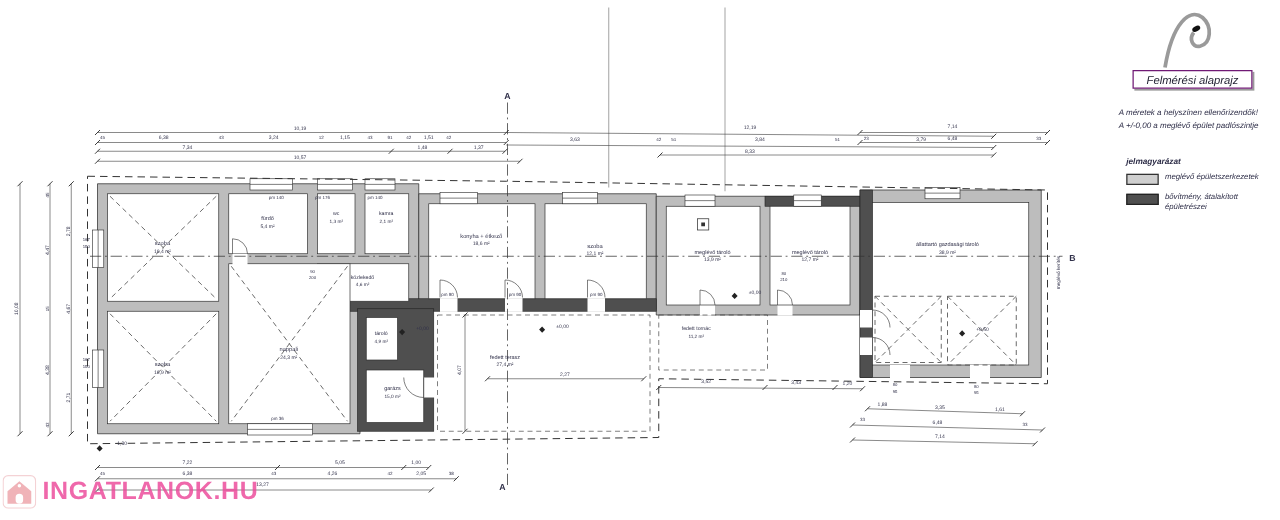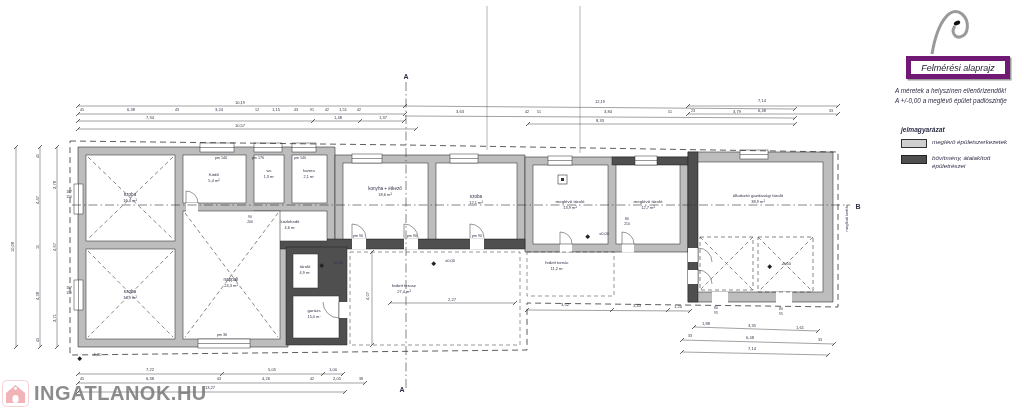--- a/index.html
+++ b/index.html
@@ -2,36 +2,36 @@
 <html><head>
 <meta charset="utf-8">
 <style>
   html,body{margin:0;padding:0;background:#fff;}
   .canvas{position:relative;width:1024px;height:416px;background:#ffffff;overflow:hidden;
           font-family:"Liberation Sans",sans-serif;}
   .plan-svg{position:absolute;left:0;top:0;}
   
   .logo{position:absolute;left:920px;top:4px;width:60px;height:52px;}
   .title-box{position:absolute;left:906px;top:56px;width:94px;height:13px;
-             border:5px solid #701a75;box-shadow:1.5px 1.5px 0 #9a9a9a;
+             border:1px solid #701a75;box-shadow:1.5px 1.5px 0 #9a9a9a;
              display:flex;align-items:center;justify-content:center;
              font-style:italic;font-size:9px;color:#1d1d2e;background:#fff;}
   .notes{position:absolute;left:895px;top:86px;width:126px;
          font-size:6.4px;font-style:italic;color:#2e2e48;line-height:1.55;}
   .legend{position:absolute;left:901px;top:126px;width:120px;color:#2e2e48;}
   .legend-heading{font-size:6.6px;font-style:italic;font-weight:bold;margin-bottom:5px;}
   .legend-item{display:flex;align-items:flex-start;gap:5px;margin-bottom:6px;}
   .swatch{width:24px;height:7px;flex:0 0 auto;margin-top:1px;}
   .sw1{background:#cfcfcf;border:1px solid #333;}
   .sw2{background:#4f4f4f;border:1px solid #222;}
   .legend-label{font-size:6.2px;font-style:italic;line-height:1.35;}
   
   .watermark{position:absolute;left:2px;top:380px;display:flex;align-items:center;gap:5px;opacity:.82;}
   .wm-icon{width:27px;height:27px;}
-  .wm-text{font-size:20px;font-weight:bold;color:#737373;letter-spacing:.5px;}
+  .wm-text{font-size:20px;font-weight:bold;color:#ec4899;letter-spacing:.5px;}
   text{font-family:"Liberation Sans",sans-serif;fill:#31314a;}
 </style>
 </head>
 <body>
 
 <div class="canvas">
 
   <svg class="plan-svg" width="1024" height="416" viewBox="0 0 1024 416">
 
     <g fill="#bdbdbd" stroke="#2f2f2f" stroke-width="0.6">

